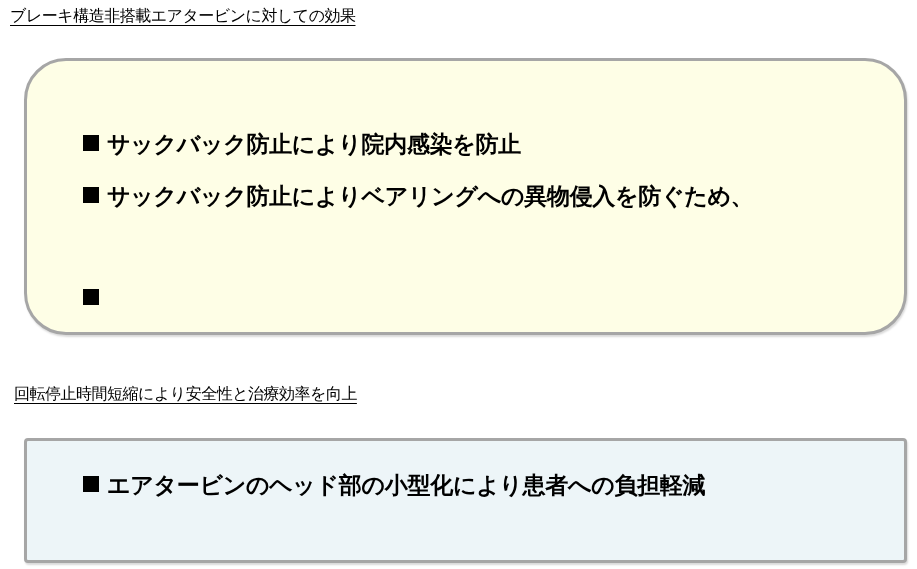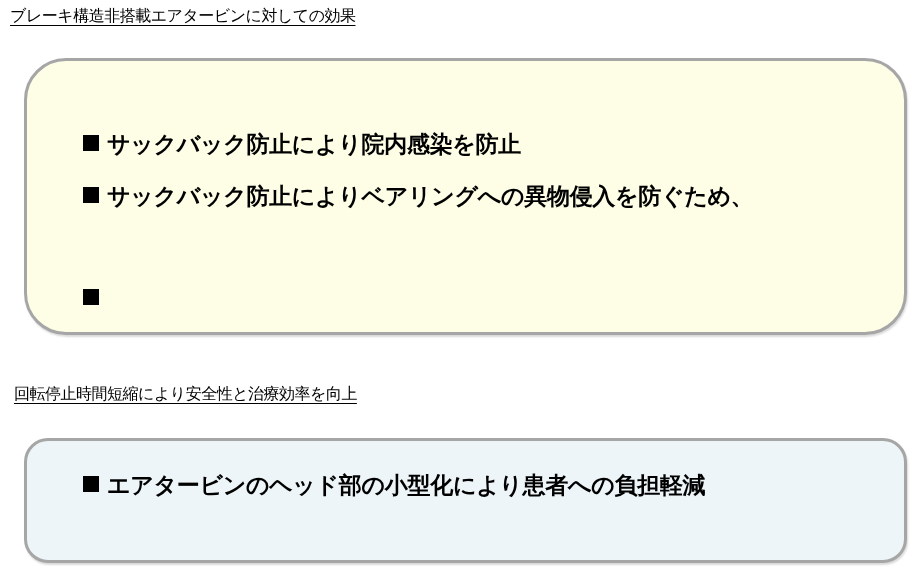--- a/index.html
+++ b/index.html
@@ -12,21 +12,21 @@
       text-decoration: underline; text-decoration-thickness: 1px; text-underline-offset: 4px;
       white-space: nowrap; letter-spacing: -0.5px;
     }
     #title1 { left: 10px; top: 6px; }
     #title2 { left: 14px; top: 384px; }
     .box {
       position: absolute; box-sizing: border-box; border: 3px solid #a6a6a6;
       box-shadow: 1px 2px 2px rgba(0,0,0,0.15);
     }
     #box1 { left: 24px; top: 58px; width: 883px; height: 277px; border-radius: 42px; background: #fefee6; }
-    #box2 { left: 24px; top: 438px; width: 883px; height: 125px; border-radius: 24px; background: #edf5f8; }
+    #box2 { left: 24px; top: 438px; width: 883px; height: 125px; border-radius: 4px; background: #edf5f8; }
     .line {
       position: absolute; left: 56px; font-size: 23px; font-weight: bold; white-space: nowrap;
       letter-spacing: -0.3px; line-height: 30px;
     }
     .bullet { display: inline-block; width: 16px; height: 16px; background: #000; margin-right: 8px; vertical-align: 1px; }
     .indent { padding-left: 24px; }
     #b1l0 { top: 16px; } #b1l1 { top: 68px; } #b1l2 { top: 120px; } #b1l3 { top: 170px; } #b1l4 { top: 222px; }
     #b2l0 { top: 29px; } #b2l1 { top: 63px; }
   </style>
 </head>

